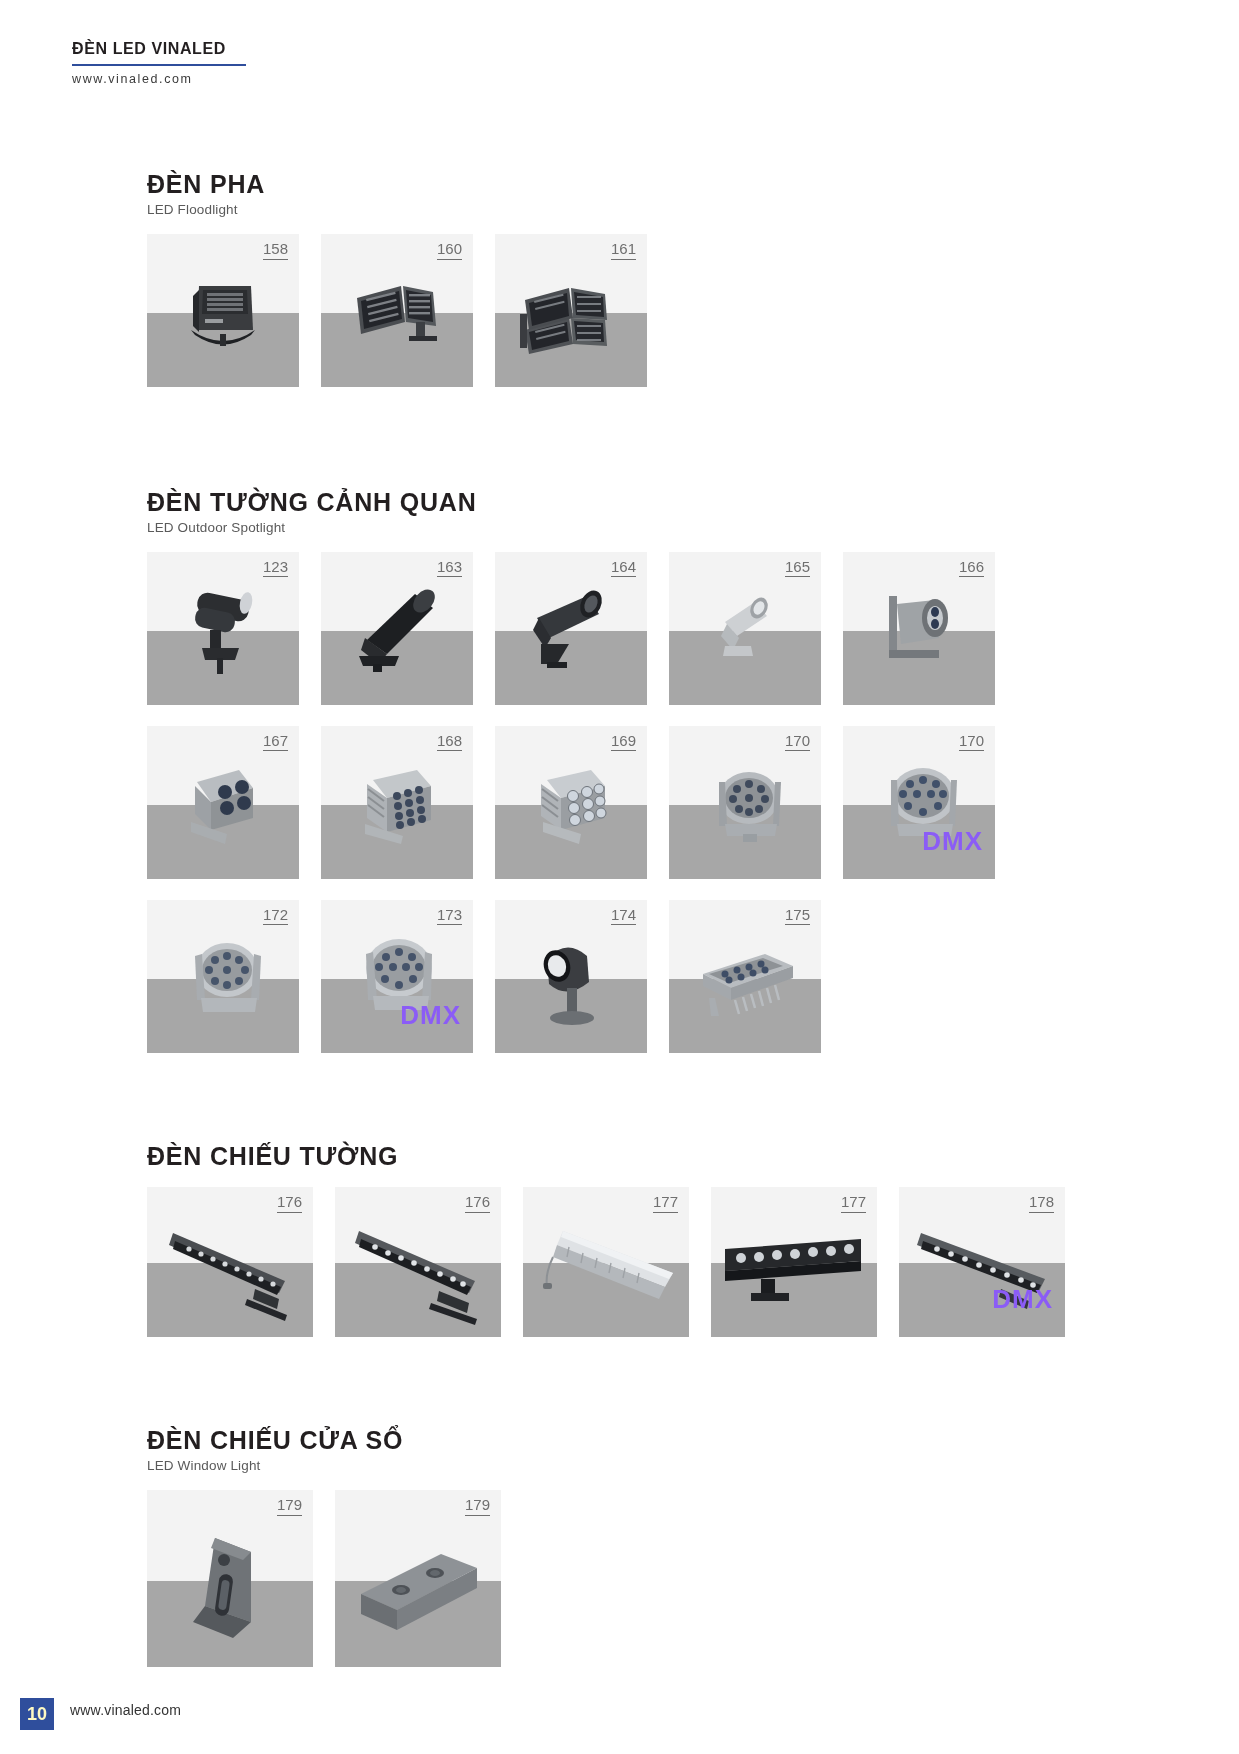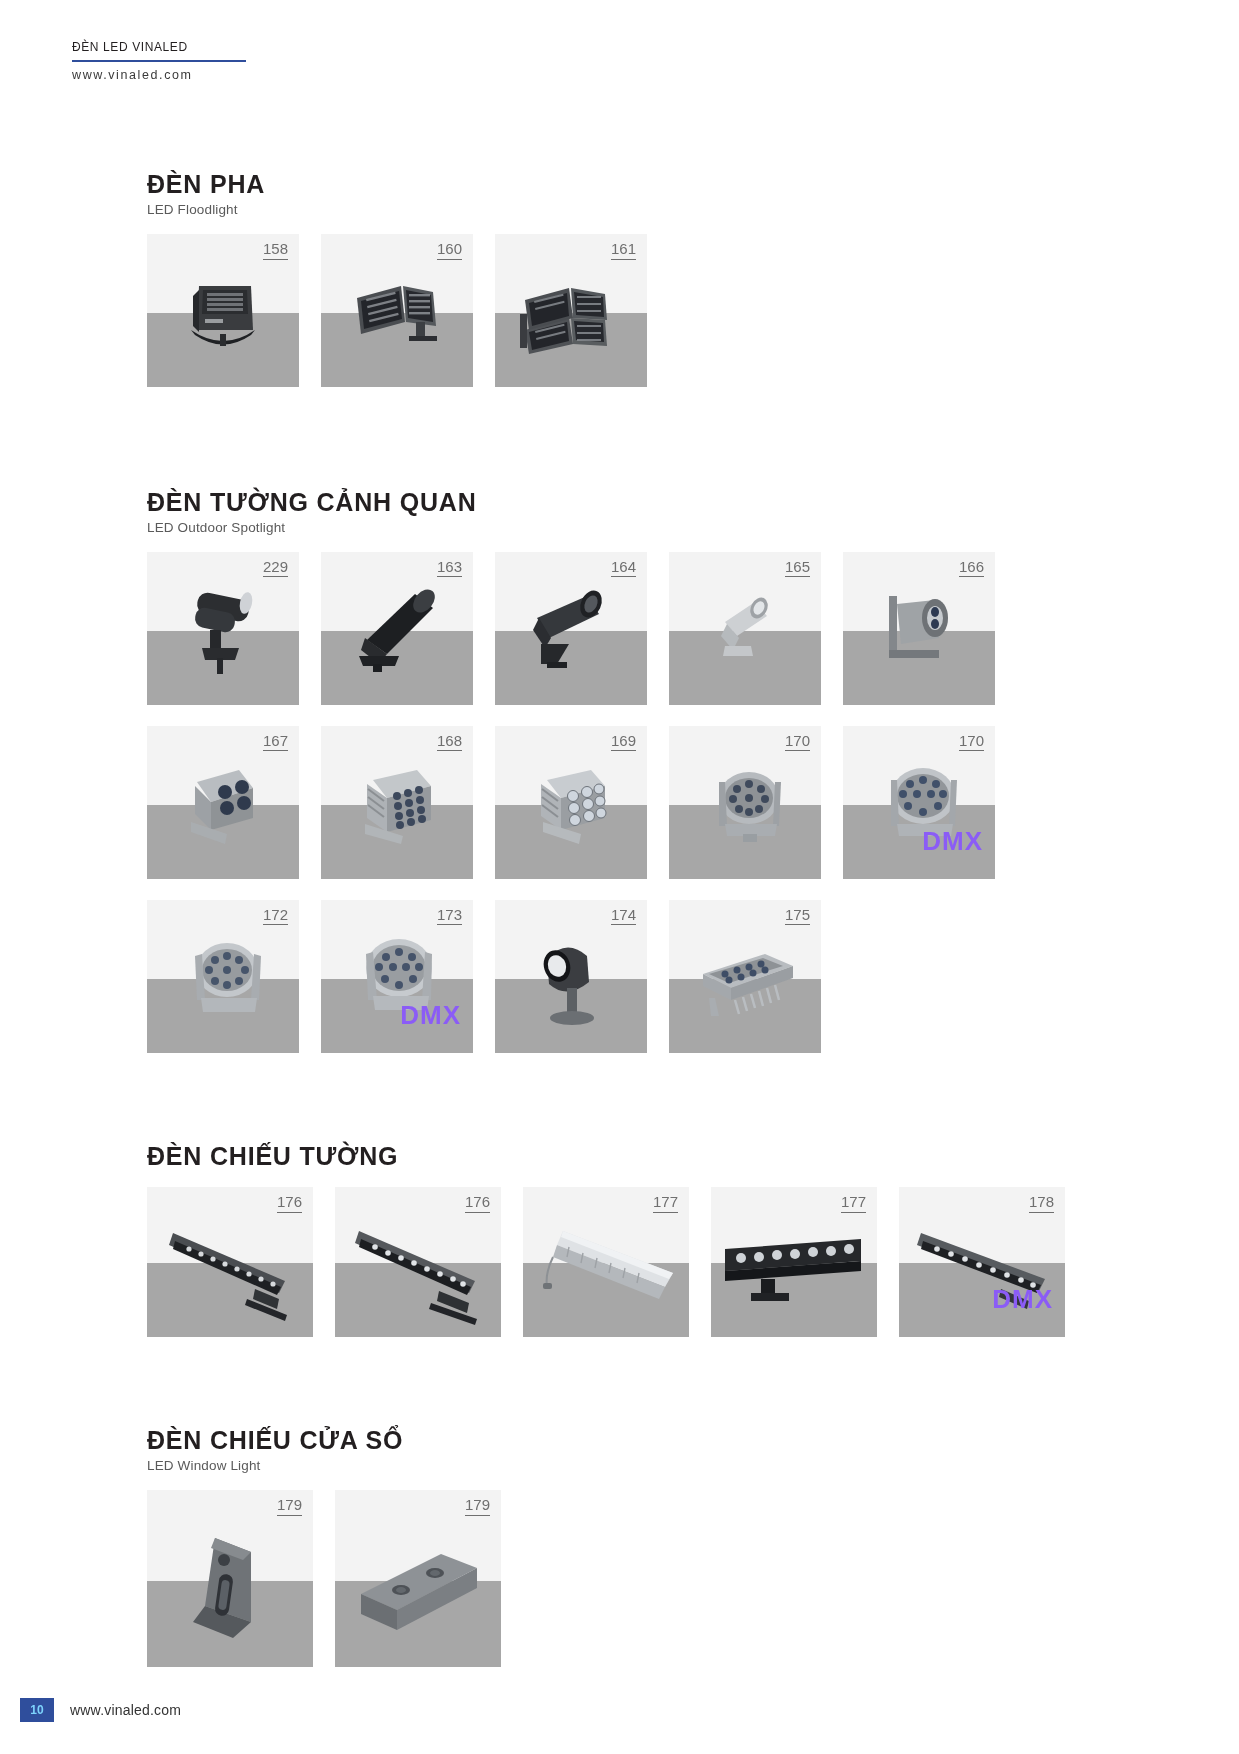--- a/index.html
+++ b/index.html
@@ -16,22 +16,22 @@
     overflow: hidden;
   }
 
   
   .page-header {
     position: absolute;
     left: 72px;
     top: 40px;
   }
   .brand-name {
-    font-size: 12px;
-    font-weight: normal;
+    font-size: 16px;
+    font-weight: bold;
     letter-spacing: 0.6px;
     color: #231f20;
     padding-bottom: 4px;
   }
   .brand-rule {
     width: 174px;
     height: 2px;
     background: #2f4e9c;
     margin: 2px 0 6px 0;
   }
@@ -142,24 +142,24 @@
     left: 0;
     bottom: 26px;
     width: 1239px;
     height: 30px;
   }
   .footer-num {
     position: absolute;
     left: 20px;
     top: 0;
     width: 34px;
-    height: 24px;
+    height: 32px;
     background: #2f4e9c;
-    color: #7dd3fc;
-    font-size: 12px;
+    color: #fef9c3;
+    font-size: 18px;
     font-weight: bold;
     display: flex;
     align-items: center;
     justify-content: center;
   }
   .footer-url {
     position: absolute;
     left: 70px;
     top: 4px;
     font-size: 14px;
@@ -280,21 +280,21 @@
         <svg class="fig" viewBox="0 0 152 153">
           <g>
             <rect x="50" y="44" width="52" height="22" rx="10" fill="#2c2e31" transform="rotate(12 76 55)"></rect>
             <ellipse cx="99" cy="51" rx="6" ry="11" fill="#cfd2d6" transform="rotate(12 99 51)"></ellipse>
             <rect x="48" y="58" width="40" height="20" rx="9" fill="#35383c" transform="rotate(12 68 68)"></rect>
             <path d="M63 78 L74 78 L74 96 L63 96 Z" fill="#26282b"></path>
             <path d="M55 96 L92 96 L88 108 L58 108 Z" fill="#2a2c2f"></path>
             <rect x="70" y="106" width="6" height="16" fill="#25272a"></rect>
           </g>
         </svg>
-        <div class="page-num">229</div>
+        <div class="page-num">123</div>
       </div>
 
       <div class="cell">
         <div class="band"></div>
         <svg class="fig" viewBox="0 0 152 153">
           <g>
             <path d="M46 88 L94 42 L112 56 L66 102 Z" fill="#1d1f22"></path>
             <ellipse cx="103" cy="49" rx="9" ry="13" fill="#3b3e42" transform="rotate(40 103 49)"></ellipse>
             <path d="M44 86 L66 102 L58 112 L40 98 Z" fill="#292b2e"></path>
             <path d="M38 104 L78 104 L74 114 L42 114 Z" fill="#1f2124"></path>

